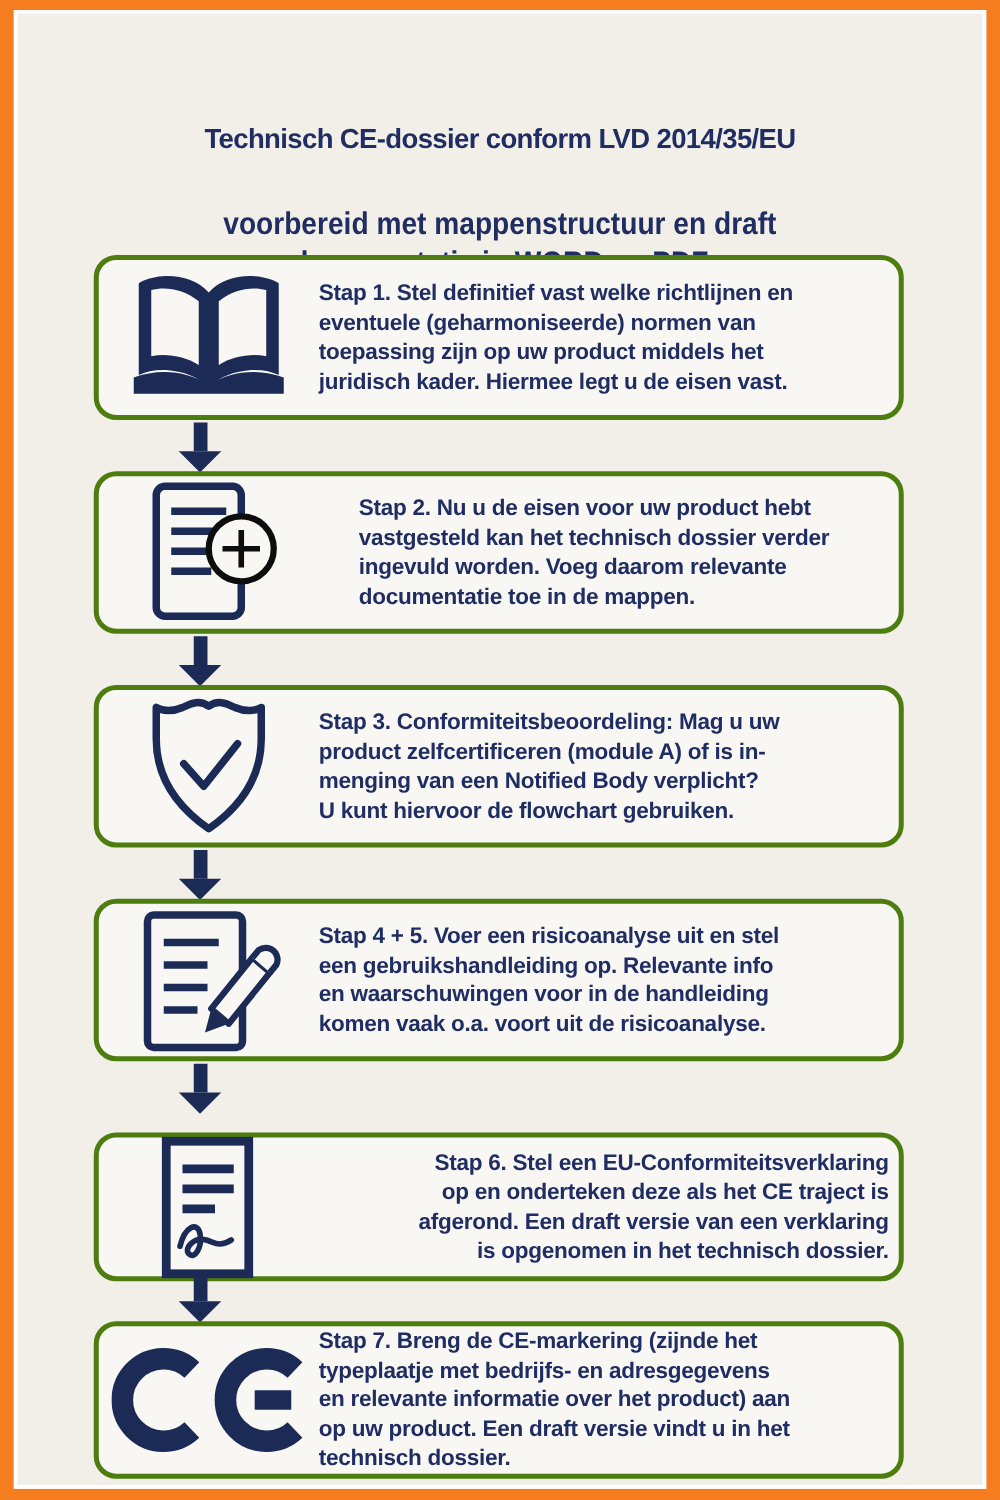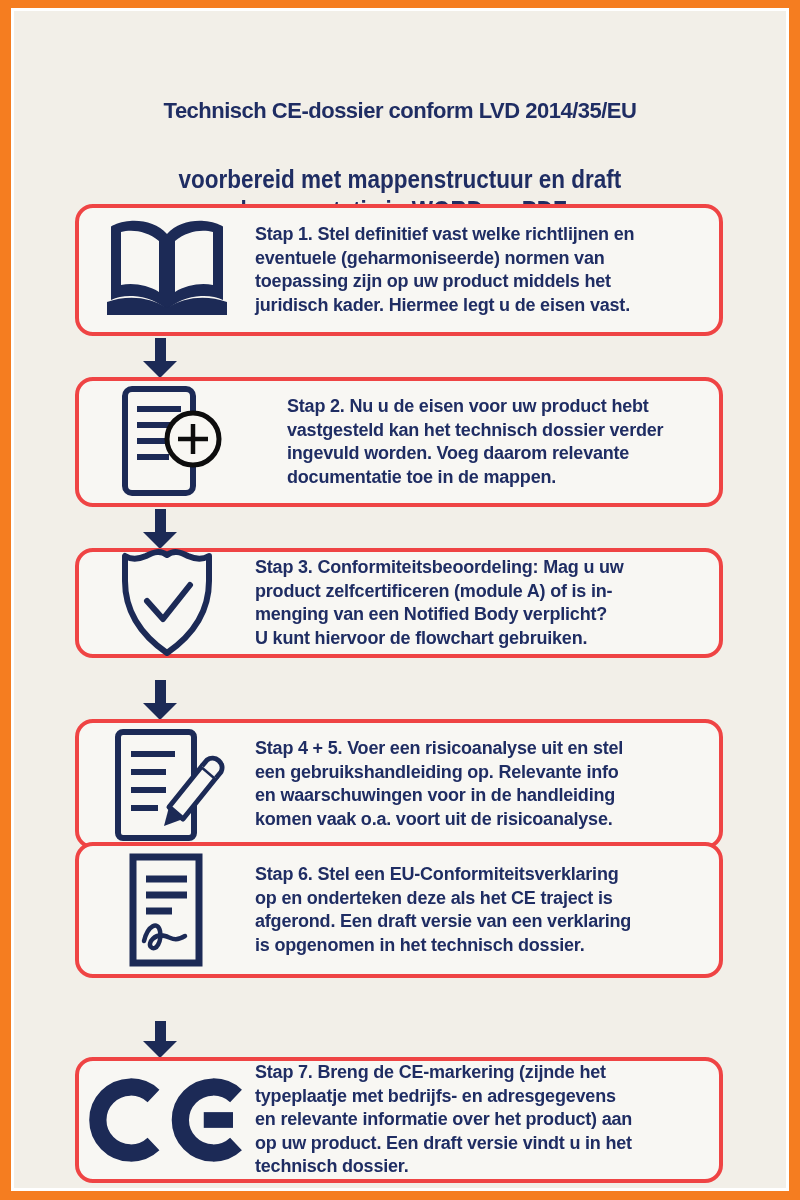--- a/index.html
+++ b/index.html
@@ -50,21 +50,21 @@
     display:inline-block;
     transform:scaleX(0.9);
     transform-origin:center;
     white-space:pre-line;
   }
   .step-box{
     position:absolute;
     left:75px;width:648px;
     box-sizing:border-box;
     background:#f8f7f3;
-    border:4px solid #ef4444;
+    border:4px solid #4d7c0f;
     border-radius:18px;
     display:flex;
     align-items:center;
   }
   .icon-col{
     width:176px;
     flex:0 0 176px;
     display:flex;align-items:center;justify-content:center;
   }
   .step-text{
@@ -143,21 +143,21 @@
 vastgesteld kan het technisch dossier verder
 ingevuld worden. Voeg daarom relevante
 documentatie toe in de mappen.</div>
   </div>
 
   <div class="arrow" style="top:509px;">
     <div class="stem" style="height:23px;"></div>
     <div class="head"></div>
   </div>
 
-  <div class="step-box" style="top:548px;height:110px;">
+  <div class="step-box" style="top:548px;height:130px;">
     <div class="icon-col">
       <svg width="102" height="116" viewBox="0 0 102 116">
         <path d="M51 10 C44 5 38 7 30 11 C22 14.5 14 14 9 11 L9 36 C9 67 25 90 51 108 C77 90 93 67 93 36 L93 11 C88 14 80 14.5 72 11 C64 7 58 5 51 10 Z" fill="none" stroke="#1c2a56" stroke-width="6" stroke-linejoin="round"></path>
         <path d="M31 56 L47 74 L74 40" fill="none" stroke="#1c2a56" stroke-width="6" stroke-linecap="round" stroke-linejoin="round"></path>
       </svg>
     </div>
     <div class="step-text">Stap 3. Conformiteitsbeoordeling: Mag u uw
 product zelfcertificeren (module A) of is in-
 menging van een Notified Body verplicht?
 U kunt hiervoor de flowchart gebruiken.</div>
@@ -185,21 +185,21 @@
 een gebruikshandleiding op. Relevante info
 en waarschuwingen voor in de handleiding
 komen vaak o.a. voort uit de risicoanalyse.</div>
   </div>
 
   <div class="arrow" style="top:851px;">
     <div class="stem" style="height:23px;"></div>
     <div class="head"></div>
   </div>
 
-  <div class="step-box" style="top:842px;height:136px;">
+  <div class="step-box" style="top:906px;height:119px;text-align:right;">
     <div class="icon-col">
       <svg width="100" height="118" viewBox="0 0 100 118">
         <rect x="16" y="6" width="66" height="106" fill="none" stroke="#1c2a56" stroke-width="7"></rect>
         <line x1="29" y1="28" x2="70" y2="28" stroke="#1c2a56" stroke-width="7"></line>
         <line x1="29" y1="44" x2="70" y2="44" stroke="#1c2a56" stroke-width="7"></line>
         <line x1="29" y1="60" x2="55" y2="60" stroke="#1c2a56" stroke-width="7"></line>
         <path d="M27 90 C31 74 41 70 43 80 C45 90 39 101 34 96 C30 92 38 82 48 85 C55 87 58 91 68 85" fill="none" stroke="#1c2a56" stroke-width="4.5" stroke-linecap="round"></path>
       </svg>
     </div>
     <div class="step-text">Stap 6. Stel een EU-Conformiteitsverklaring

